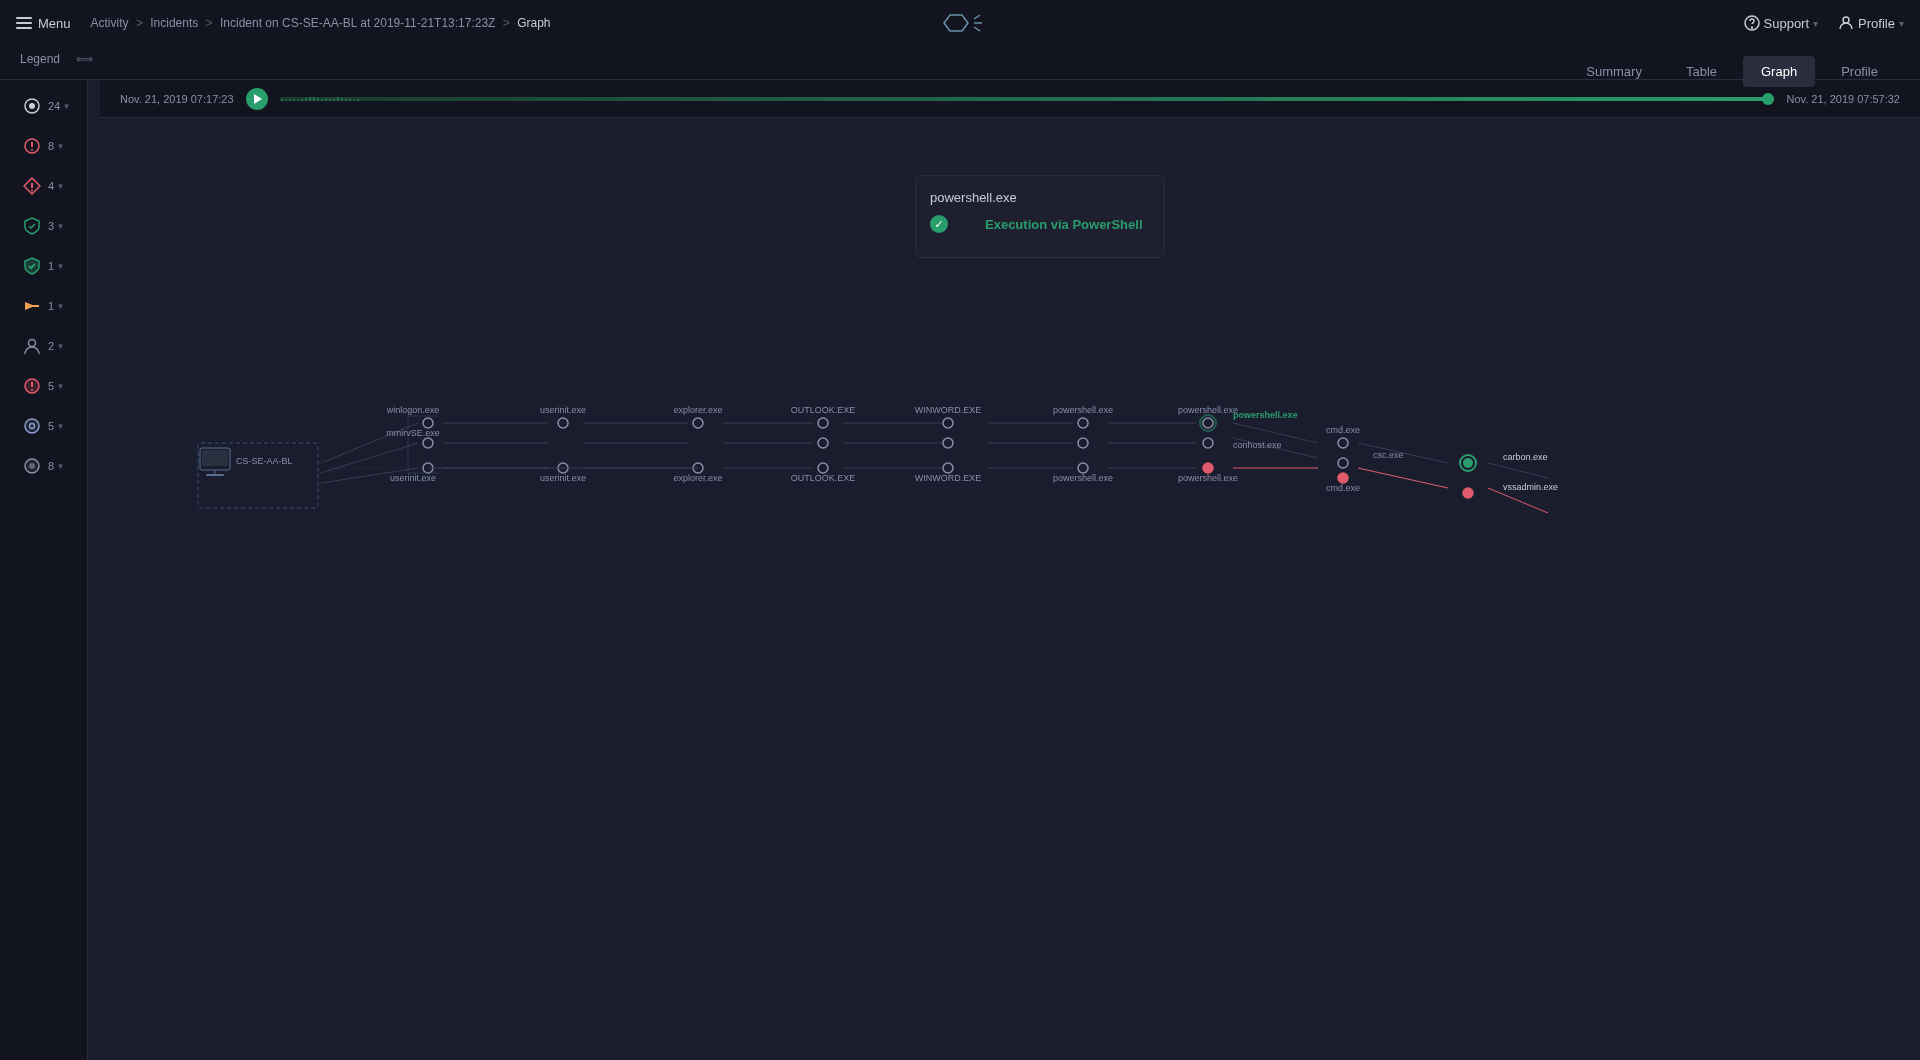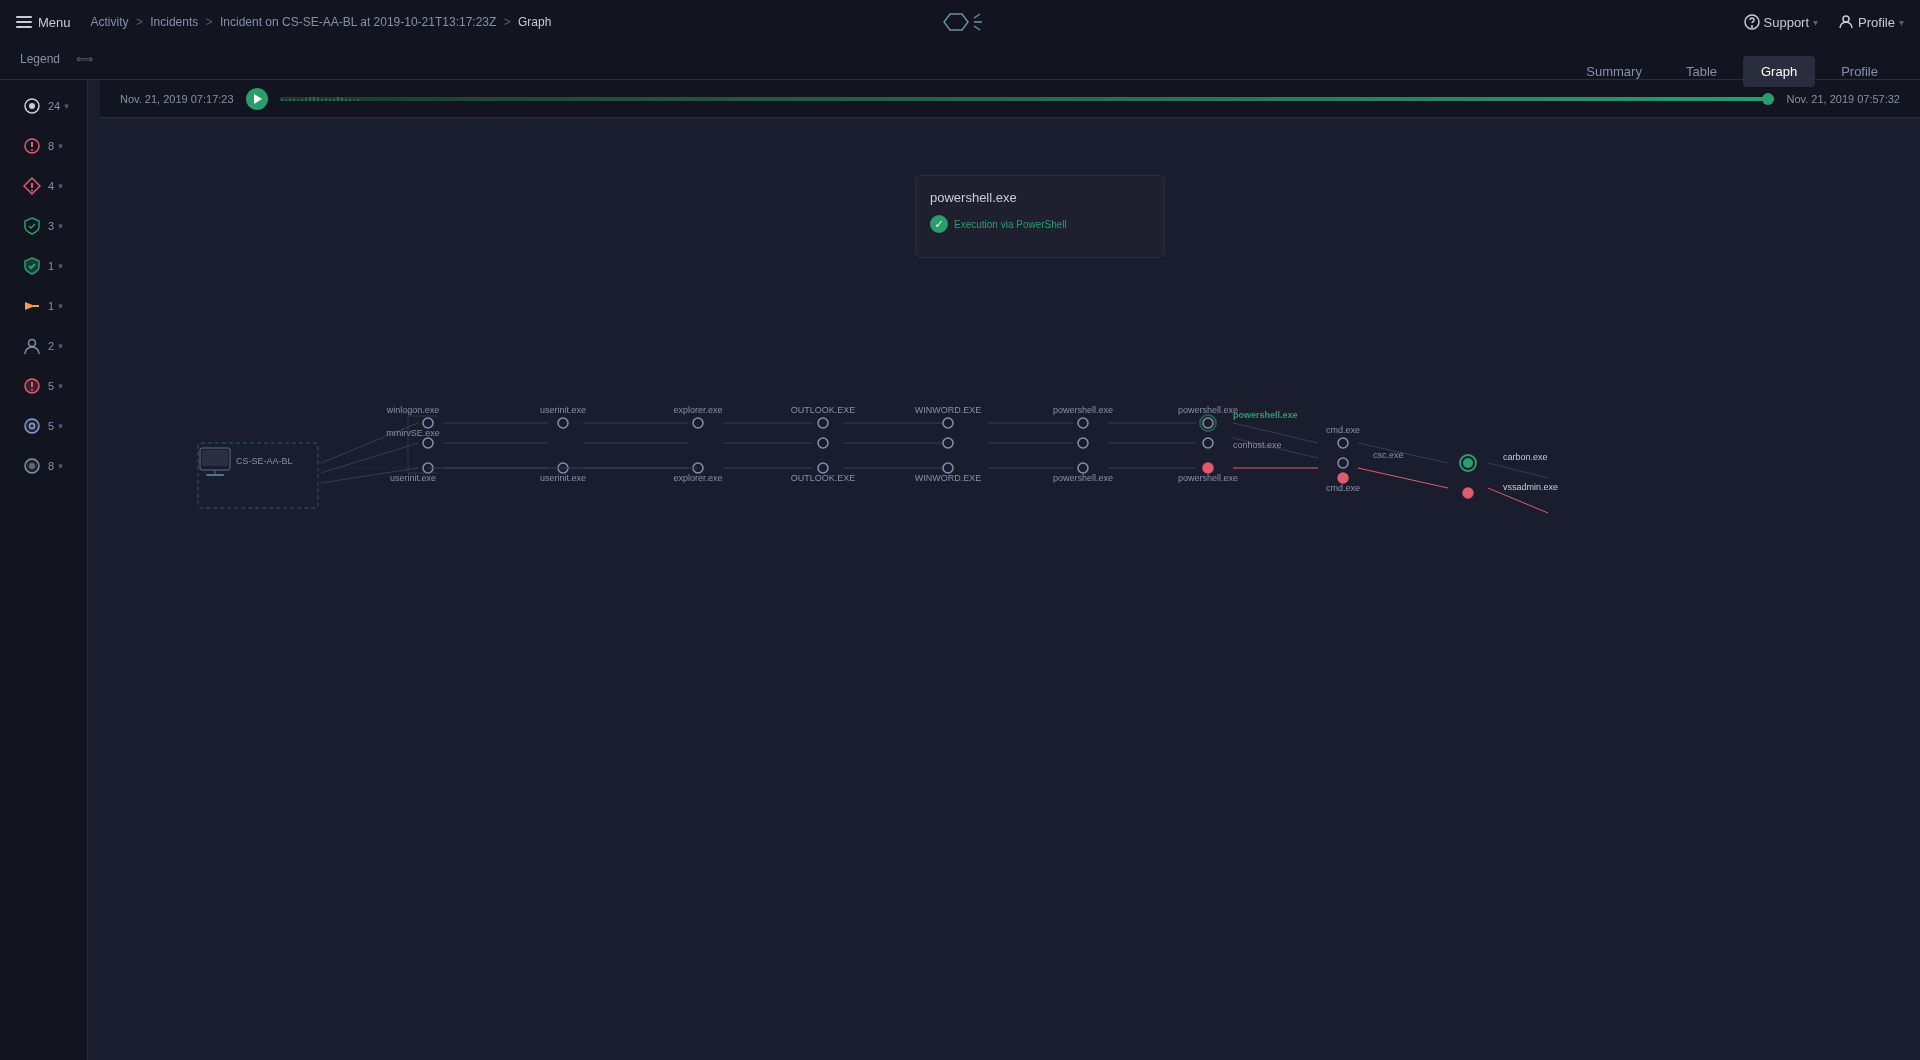--- a/index.html
+++ b/index.html
@@ -12,21 +12,21 @@
       font-size: 13px;
       overflow: hidden;
     }
 
     
     #topbar {
       position: absolute;
       top: 0; left: 0; right: 0;
       height: 48px;
       background: #12141f;
-      border-bottom: 4px solid #d946ef;
+      border-bottom: 2px solid #d946ef;
       display: flex;
       align-items: center;
       padding: 0 16px;
       z-index: 100;
     }
     #topbar .menu-btn {
       display: flex; align-items: center; gap: 6px;
       color: #c8ccd8; font-size: 13px; cursor: pointer;
       margin-right: 20px;
     }
@@ -221,22 +221,23 @@
       width: 18px; height: 18px;
       border-radius: 50%;
       background: #2a9d6c;
       display: flex; align-items: center; justify-content: center;
       font-size: 11px;
       color: #fff;
       flex-shrink: 0;
     }
     #tooltip .tt-badge-text {
       color: #2a9d6c;
-      font-size: 10px;
-      font-weight: 400;
+      font-size: 13px;
+      font-weight: 700;
+      margin-left: 31px;
     }
     #tooltip .tt-body {
       font-size: 12px;
       color: #8a8fa8;
       line-height: 1.5;
     }
   </style>
 </head>
 <body>
 
@@ -247,21 +248,21 @@
       <rect y="7" width="16" height="2" rx="1"></rect>
       <rect y="12" width="16" height="2" rx="1"></rect>
     </svg>
     <span>Menu</span>
   </div>
   <div class="breadcrumb">
     <span style="color:#8a8fa8;cursor:pointer">Activity</span>
     <span style="color:#5a5e70">&nbsp;&gt;&nbsp;</span>
     <span style="color:#8a8fa8;cursor:pointer">Incidents</span>
     <span style="color:#5a5e70">&nbsp;&gt;&nbsp;</span>
-    <span style="color:#8a8fa8;cursor:pointer">Incident on CS-SE-AA-BL at 2019-10-21T13:17:23Z</span>
+    <span style="color:#8a8fa8;cursor:pointer">Incident on CS-SE-AA-BL at 2019-11-21T13:17:23Z</span>
     <span style="color:#5a5e70">&nbsp;&gt;&nbsp;</span>
     <span class="current" style="color:#c8ccd8">Graph</span>
   </div>
 
   <svg width="60" height="24" viewBox="0 0 60 24" style="position:absolute;left:50%;transform:translateX(-50%)">
     <polygon points="20,4 32,4 38,12 32,20 20,20 14,12" fill="none" stroke="#6a8fa8" stroke-width="1.5"></polygon>
     <line x1="44" y1="8" x2="50" y2="4" stroke="#6a8fa8" stroke-width="1.5"></line>
     <line x1="44" y1="12" x2="52" y2="12" stroke="#6a8fa8" stroke-width="1.5"></line>
     <line x1="44" y1="16" x2="50" y2="20" stroke="#6a8fa8" stroke-width="1.5"></line>
   </svg>

